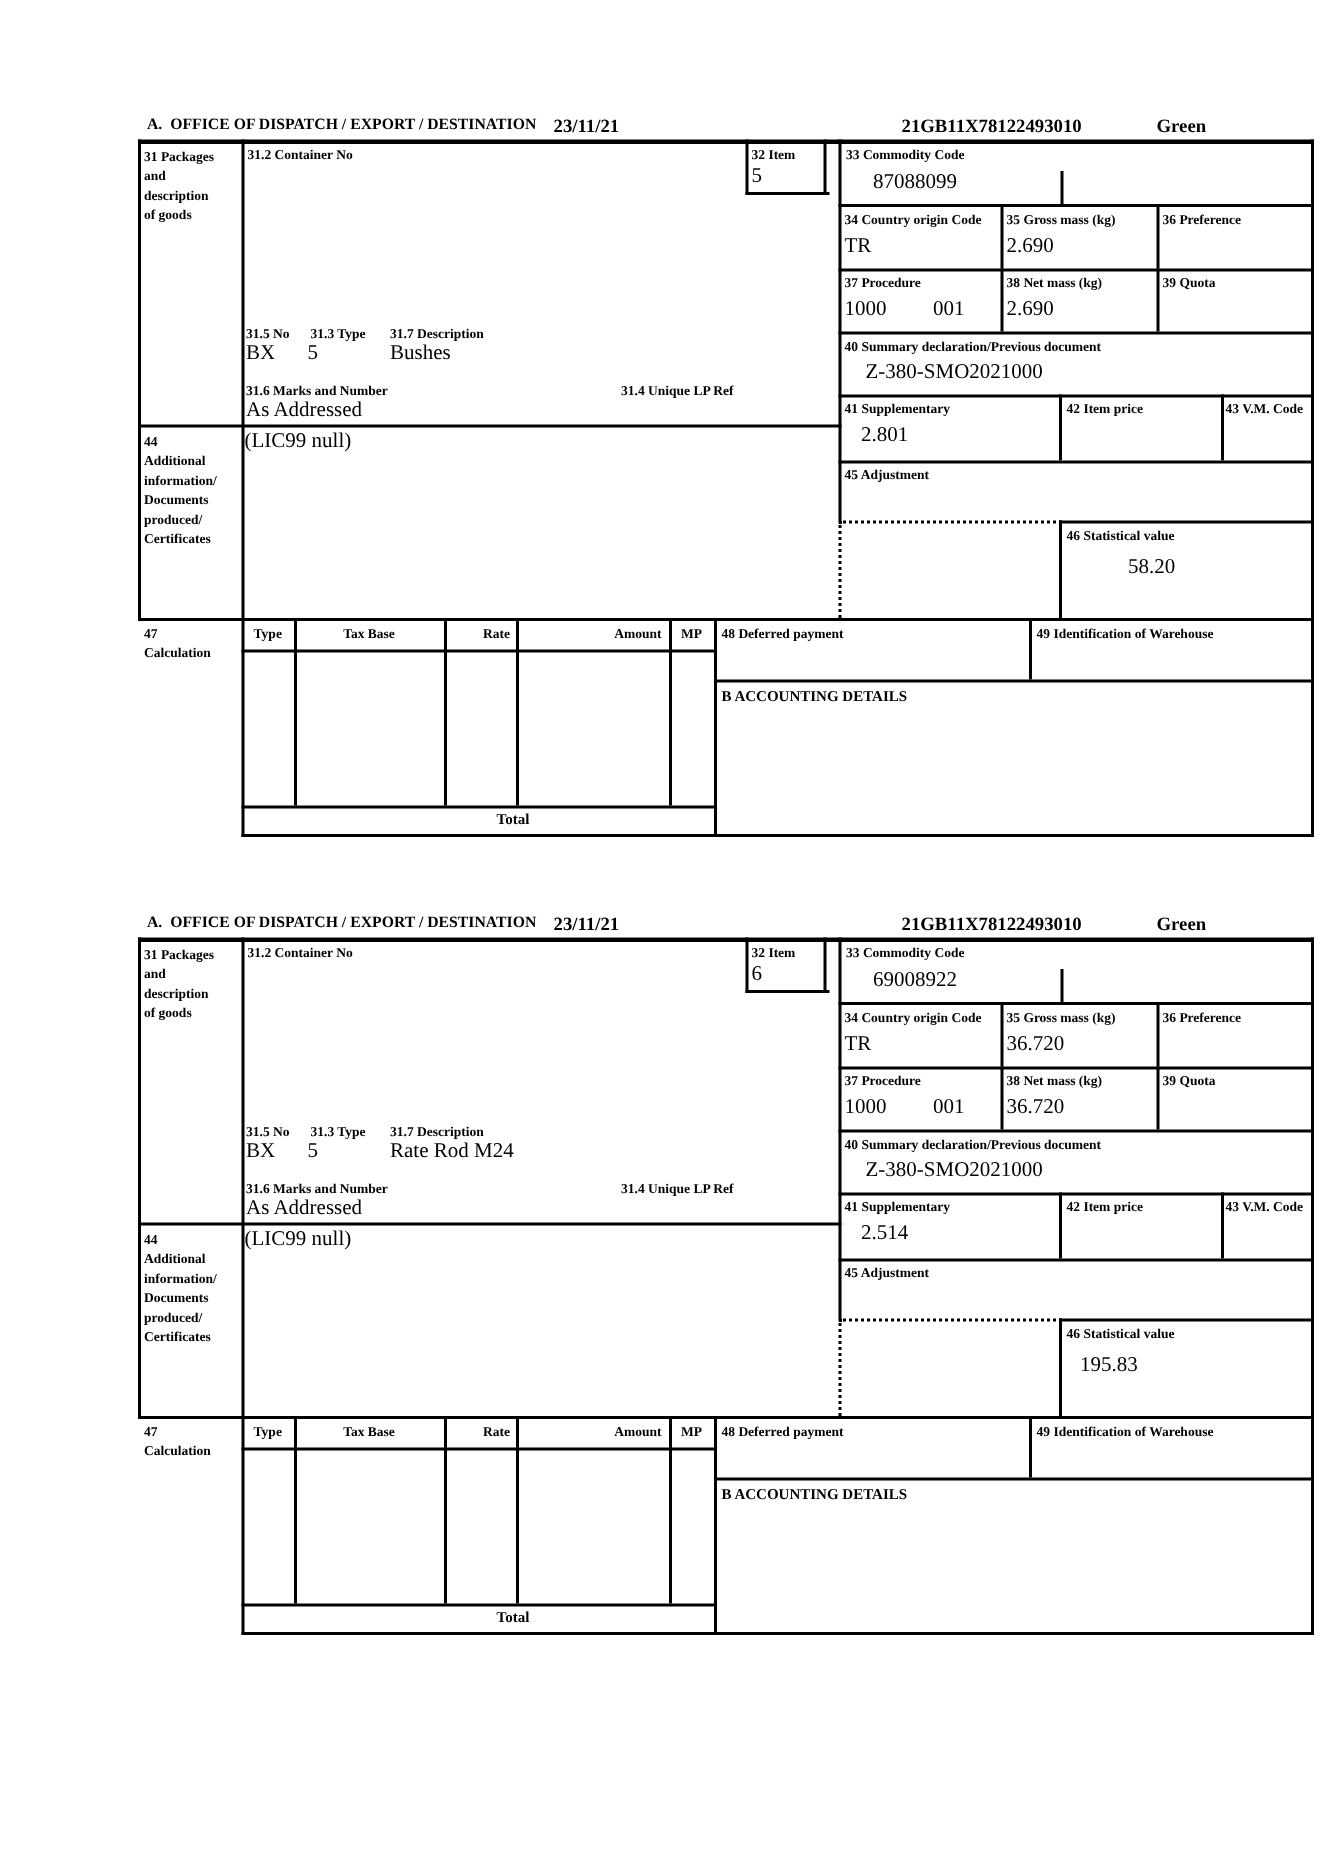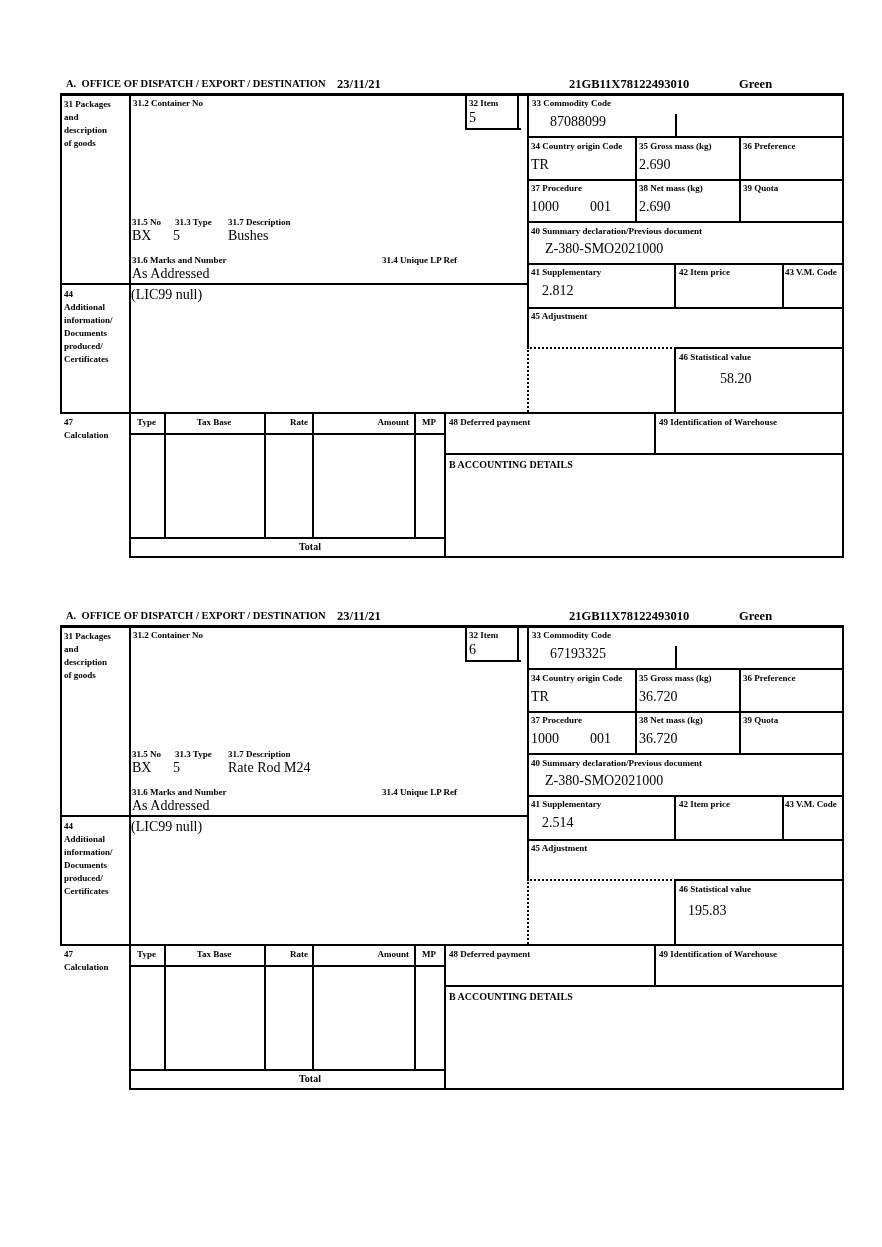--- a/index.html
+++ b/index.html
@@ -1,20 +1,20 @@
 <!DOCTYPE html>
 <html><head>
 <meta charset="utf-8">
 <style>
   html,body { margin:0; padding:0; background:#e8e8e8; }
   #page {
     position:relative; width:882px; height:1247px; background:#ffffff;
     font-family:"Liberation Serif", serif; color:#000; overflow:hidden;
   }
-  .item-form { position:absolute; left:60px; width:786px; height:484px;font-family:Liberation Serif, serif; }
+  .item-form { position:absolute; left:92px; width:786px; height:484px;font-family:Liberation Serif, serif; }
   .item-form:nth-of-type(1) { top:76px; }
   .item-form:nth-of-type(2) { top:608px; }
 
   .ln  { position:absolute; background:#000; }
   .h   { height:2px; }
   .v   { width:2px; }
   .hd  { position:absolute; height:0; border-top:2px dotted #000; }
   .vd  { position:absolute; width:0; border-left:2px dotted #000; }
 
   .t   { position:absolute; white-space:pre-line; }
@@ -114,21 +114,21 @@
     <span class="t val" style="left:471px; top:123px;">1000</span>
     <span class="t val" style="left:530px; top:123px;">001</span>
     <span class="t lbl" style="left:579px; top:106px;">38 Net mass (kg)</span>
     <span class="t val" style="left:579px; top:123px;">2.690</span>
     <span class="t lbl" style="left:683px; top:106px;">39 Quota</span>
 
     <span class="t lbl" style="left:471px; top:149px;">40 Summary declaration/Previous document</span>
     <span class="t val" style="left:485px; top:165px;">Z-380-SMO2021000</span>
 
     <span class="t lbl" style="left:471px; top:190px;">41 Supplementary</span>
-    <span class="t val" style="left:482px; top:207px;">2.812</span>
+    <span class="t val" style="left:482px; top:207px;">2.801</span>
     <span class="t lbl" style="left:619px; top:190px;">42 Item price</span>
     <span class="t lbl" style="left:725px; top:190px;">43 V.M. Code</span>
 
     <span class="t lbl" style="left:471px; top:234px;">45 Adjustment</span>
 
     <span class="t lbl" style="left:619px; top:275px;">46 Statistical value</span>
     <span class="t val" style="left:628px; top:295px;margin-left:32px;">58.20</span>
 
     <span class="t lbl ctr" style="left:69px; top:340px; width:35px;">Type</span>
     <span class="t lbl ctr" style="left:104px; top:340px; width:100px;">Tax Base</span>
@@ -210,21 +210,21 @@
     <span class="t val" style="left:168px; top:152px;">Rate Rod M24</span>
     <span class="t lbl" style="left:72px; top:178px;">31.6 Marks and Number</span>
     <span class="t lbl" style="left:322px; top:178px;">31.4 Unique LP Ref</span>
     <span class="t val" style="left:72px; top:190px;">As Addressed</span>
     <span class="t val" style="left:71px; top:211px;">(LIC99 null)</span>
 
     <span class="t lbl" style="left:409px; top:21px;">32 Item</span>
     <span class="t val" style="left:409px; top:34px;">6</span>
 
     <span class="t lbl" style="left:472px; top:21px;">33 Commodity Code</span>
-    <span class="t val" style="left:490px; top:38px;">67193325</span>
+    <span class="t val" style="left:490px; top:38px;">69008922</span>
 
     <span class="t lbl" style="left:471px; top:64px;">34 Country origin Code</span>
     <span class="t val" style="left:471px; top:81px;">TR</span>
     <span class="t lbl" style="left:579px; top:64px;">35 Gross mass (kg)</span>
     <span class="t val" style="left:579px; top:81px;">36.720</span>
     <span class="t lbl" style="left:683px; top:64px;">36 Preference</span>
 
     <span class="t lbl" style="left:471px; top:106px;">37 Procedure</span>
     <span class="t val" style="left:471px; top:123px;">1000</span>
     <span class="t val" style="left:530px; top:123px;">001</span>

